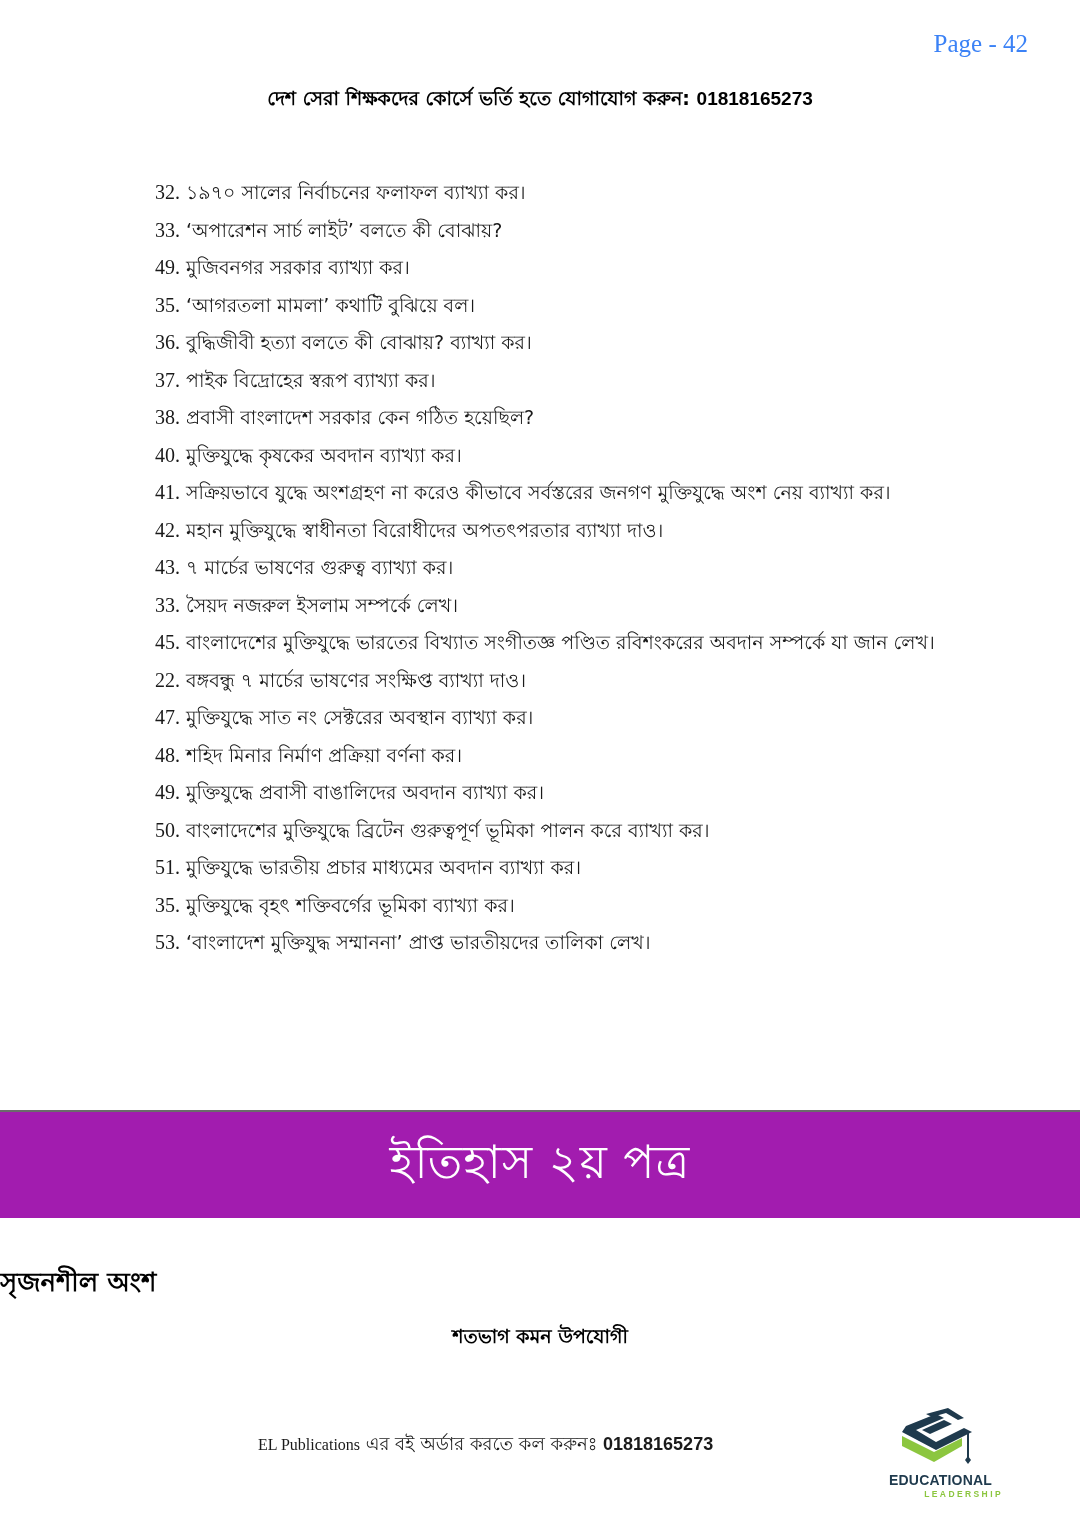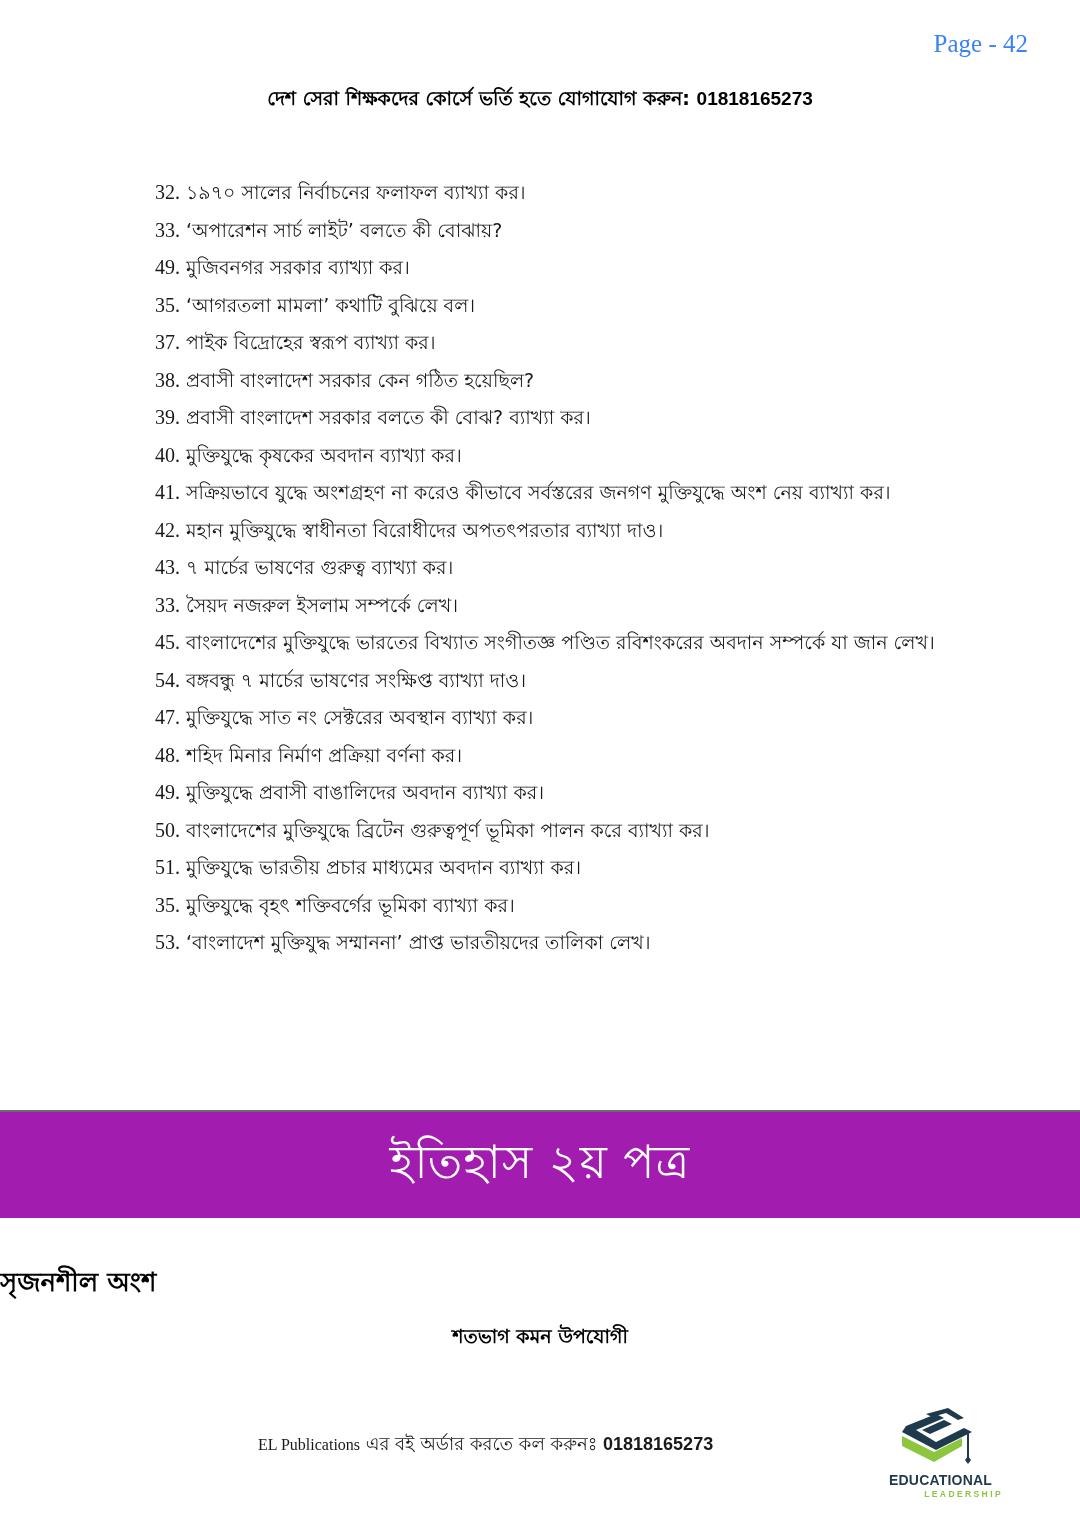--- a/index.html
+++ b/index.html
@@ -77,30 +77,30 @@
 
 <div class="top-banner">
   <span>দেশ সেরা শিক্ষকদের কোর্সে ভর্তি হতে যোগাযোগ করুন: </span><span class="phone">01818165273</span>
 </div>
 
 <ol class="question-list">
   <li class="question"><span class="qnum">32.</span><span>১৯৭০ সালের নির্বাচনের ফলাফল ব্যাখ্যা কর।</span></li>
   <li class="question"><span class="qnum">33.</span><span>‘অপারেশন সার্চ লাইট’ বলতে কী বোঝায়?</span></li>
   <li class="question"><span class="qnum">49.</span><span>মুজিবনগর সরকার ব্যাখ্যা কর।</span></li>
   <li class="question"><span class="qnum">35.</span><span>‘আগরতলা মামলা’ কথাটি বুঝিয়ে বল।</span></li>
+  <li class="question"><span class="qnum">36.</span><span>বুদ্ধিজীবী হত্যা বলতে কী বোঝায়? ব্যাখ্যা কর।</span></li>
   <li class="question"><span class="qnum">37.</span><span>পাইক বিদ্রোহের স্বরূপ ব্যাখ্যা কর।</span></li>
   <li class="question"><span class="qnum">38.</span><span>প্রবাসী বাংলাদেশ সরকার কেন গঠিত হয়েছিল?</span></li>
-  <li class="question"><span class="qnum">39.</span><span>প্রবাসী বাংলাদেশ সরকার বলতে কী বোঝ? ব্যাখ্যা কর।</span></li>
   <li class="question"><span class="qnum">40.</span><span>মুক্তিযুদ্ধে কৃষকের অবদান ব্যাখ্যা কর।</span></li>
   <li class="question"><span class="qnum">41.</span><span>সক্রিয়ভাবে যুদ্ধে অংশগ্রহণ না করেও কীভাবে সর্বস্তরের জনগণ মুক্তিযুদ্ধে অংশ নেয় ব্যাখ্যা কর।</span></li>
   <li class="question"><span class="qnum">42.</span><span>মহান মুক্তিযুদ্ধে স্বাধীনতা বিরোধীদের অপতৎপরতার ব্যাখ্যা দাও।</span></li>
   <li class="question"><span class="qnum">43.</span><span>৭ মার্চের ভাষণের গুরুত্ব ব্যাখ্যা কর।</span></li>
   <li class="question"><span class="qnum">33.</span><span>সৈয়দ নজরুল ইসলাম সম্পর্কে লেখ।</span></li>
   <li class="question"><span class="qnum">45.</span><span>বাংলাদেশের মুক্তিযুদ্ধে ভারতের বিখ্যাত সংগীতজ্ঞ পণ্ডিত রবিশংকরের অবদান সম্পর্কে যা জান লেখ।</span></li>
-  <li class="question"><span class="qnum">54.</span><span>বঙ্গবন্ধু ৭ মার্চের ভাষণের সংক্ষিপ্ত ব্যাখ্যা দাও।</span></li>
+  <li class="question"><span class="qnum">22.</span><span>বঙ্গবন্ধু ৭ মার্চের ভাষণের সংক্ষিপ্ত ব্যাখ্যা দাও।</span></li>
   <li class="question"><span class="qnum">47.</span><span>মুক্তিযুদ্ধে সাত নং সেক্টরের অবস্থান ব্যাখ্যা কর।</span></li>
   <li class="question"><span class="qnum">48.</span><span>শহিদ মিনার নির্মাণ প্রক্রিয়া বর্ণনা কর।</span></li>
   <li class="question"><span class="qnum">49.</span><span>মুক্তিযুদ্ধে প্রবাসী বাঙালিদের অবদান ব্যাখ্যা কর।</span></li>
   <li class="question"><span class="qnum">50.</span><span>বাংলাদেশের মুক্তিযুদ্ধে ব্রিটেন গুরুত্বপূর্ণ ভূমিকা পালন করে ব্যাখ্যা কর।</span></li>
   <li class="question"><span class="qnum">51.</span><span>মুক্তিযুদ্ধে ভারতীয় প্রচার মাধ্যমের অবদান ব্যাখ্যা কর।</span></li>
   <li class="question"><span class="qnum">35.</span><span>মুক্তিযুদ্ধে বৃহৎ শক্তিবর্গের ভূমিকা ব্যাখ্যা কর।</span></li>
   <li class="question"><span class="qnum">53.</span><span>‘বাংলাদেশ মুক্তিযুদ্ধ সম্মাননা’ প্রাপ্ত ভারতীয়দের তালিকা লেখ।</span></li>
 </ol>
 
 <div class="section-band">

